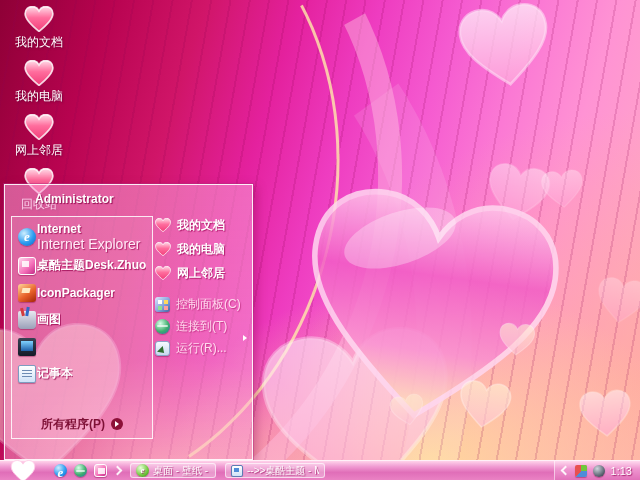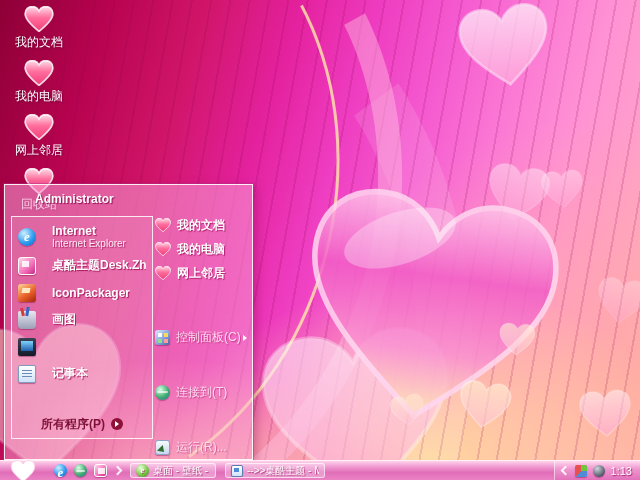--- a/index.html
+++ b/index.html
@@ -26,32 +26,32 @@
 
   
   #startmenu{position:absolute;left:4px;top:184px;width:249px;height:276px;box-sizing:border-box;
     border:1px solid rgba(255,255,255,.9);
     box-shadow:0 0 0 1px rgba(185,45,130,.45), 3px 3px 10px rgba(120,0,60,.35);
     background:linear-gradient(rgba(250,160,215,.55), rgba(252,178,220,.42));}
   #sm-user{padding:7px 10px 0;font-size:12px;font-weight:bold;color:#fff;text-shadow:1px 1px 1px rgba(140,0,70,.9);margin-left:20px;}
   #sm-left{position:absolute;left:6px;top:31px;width:142px;height:223px;box-sizing:border-box;
     border:1px solid rgba(255,255,255,.85);background:rgba(255,195,228,.15);
     display:flex;flex-direction:column;padding:4px 3px 2px;}
-  .sm-item{display:flex;align-items:center;gap:16px;height:27px;padding:0 3px;cursor:pointer;}
+  .sm-item{display:flex;align-items:center;gap:1px;height:27px;padding:0 3px;cursor:pointer;}
   .sm-item.two{height:31px;}
   .sm-title{font-size:12px;font-weight:bold;color:#fff;text-shadow:1px 1px 1px rgba(150,0,75,.8);white-space:nowrap;overflow:hidden;}
-  .sm-sub{font-size:10px;font-weight:normal;color:#ffeaf6;text-shadow:1px 1px 1px rgba(150,0,75,.7);}
+  .sm-sub{font-size:14px;font-weight:normal;color:#ffeaf6;text-shadow:1px 1px 1px rgba(150,0,75,.7);}
   .allprog{margin-top:auto;height:24px;display:flex;align-items:center;justify-content:center;gap:6px;cursor:pointer;}
   .allprog .txt{font-size:12px;font-weight:bold;color:#7e1036;}
   .circle-arrow{width:12px;height:12px;border-radius:50%;background:#8c1038;display:flex;align-items:center;justify-content:center;}
   .tri-r{width:0;height:0;border-left:4px solid #fff;border-top:3px solid transparent;border-bottom:3px solid transparent;}
   #sm-right{position:absolute;left:150px;top:28px;width:96px;}
   .sm-r{display:flex;align-items:center;gap:6px;height:24px;cursor:pointer;}
   .sm-r .rt{font-size:12px;font-weight:bold;color:#fff;text-shadow:1px 1px 1px rgba(160,10,90,.8);white-space:nowrap;}
-  .sm-r.dim{height:22px;margin-top:33px;}
+  .sm-r.dim{height:22px;}
   .sm-r.dim .rt{font-weight:normal;color:#ffd9ee;text-shadow:1px 1px 1px rgba(170,20,100,.55);}
   .rgap{height:8px;}
   #sm-submenu-arrow{position:absolute;right:5px;top:150px;}
   #sm-bottom{position:absolute;left:9px;right:6px;bottom:2px;height:20px;display:flex;align-items:center;}
   #watermark{font-size:12px;font-weight:bold;color:#fff;letter-spacing:1px;text-shadow:1px 1px 1px rgba(160,10,90,.6);}
   .sm-b{display:flex;align-items:center;gap:4px;cursor:pointer;}
   .sm-b .bt{font-size:12px;color:#ffeaf6;text-shadow:1px 1px 1px rgba(160,10,90,.6);white-space:nowrap;}
 
   
   .ic{width:18px;height:18px;border-radius:3px;flex:none;position:relative;box-shadow:0 1px 1px rgba(120,0,60,.4);}

